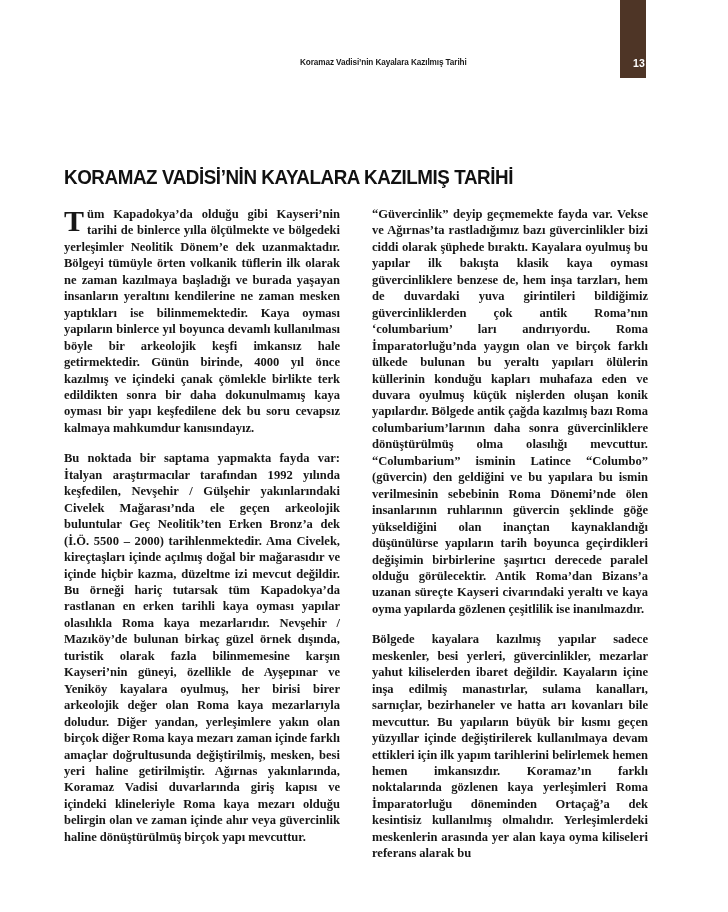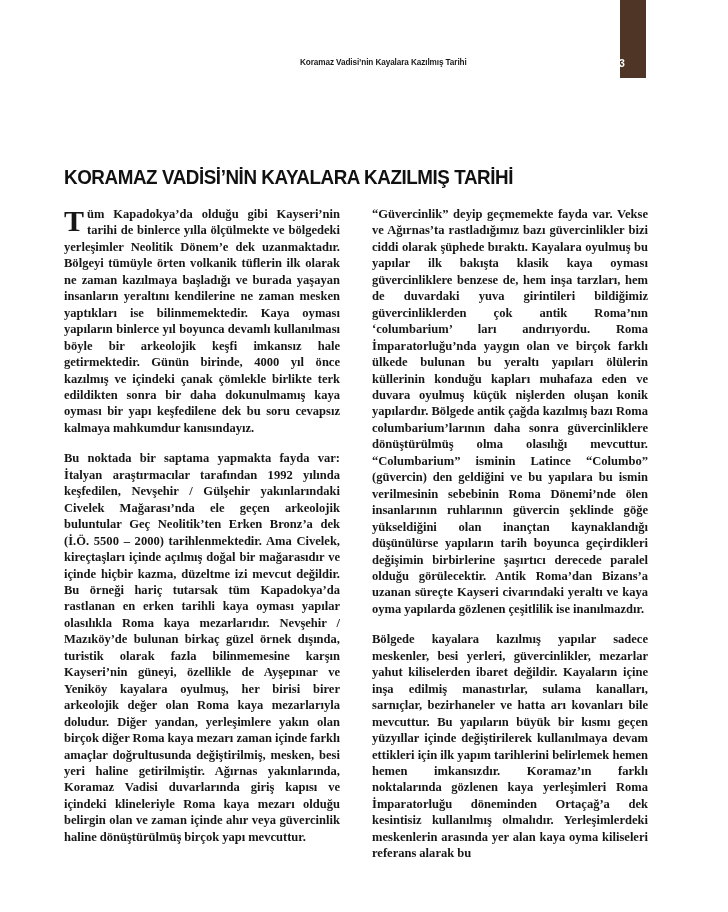--- a/index.html
+++ b/index.html
@@ -36,21 +36,21 @@
     position: absolute;
     top: 0;
     left: 620px;
     width: 26px;
     height: 78px;
     background: #4e3526;
   }
 
   .page-number {
     position: absolute;
-    left: 600px;
+    left: 620px;
     top: 56px;
     width: 38px;
     text-align: center;
     color: #ffffff;
     font-family: "Liberation Sans", sans-serif;
     font-weight: bold;
     font-size: 10.5px;
     letter-spacing: 0.2px;
     line-height: 14px;
   }

